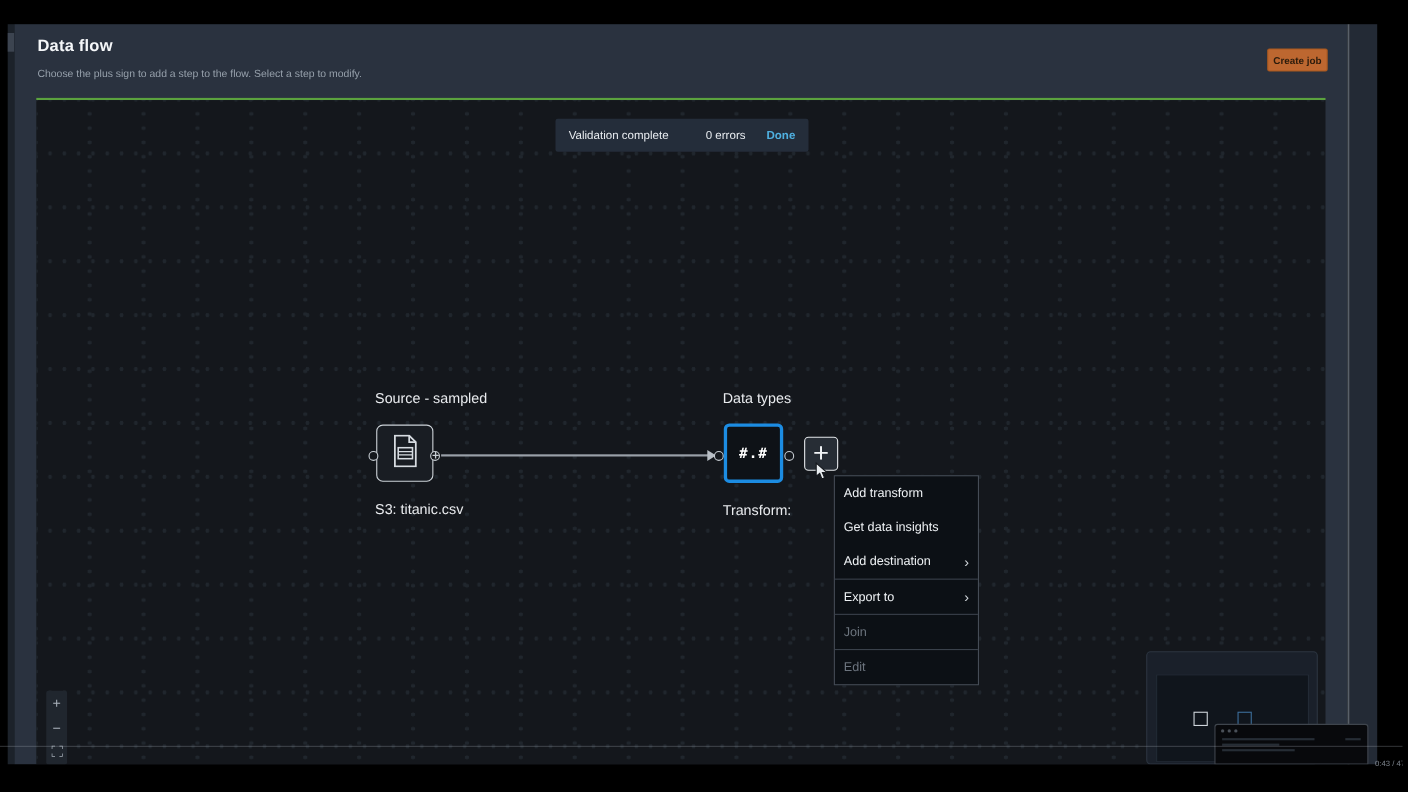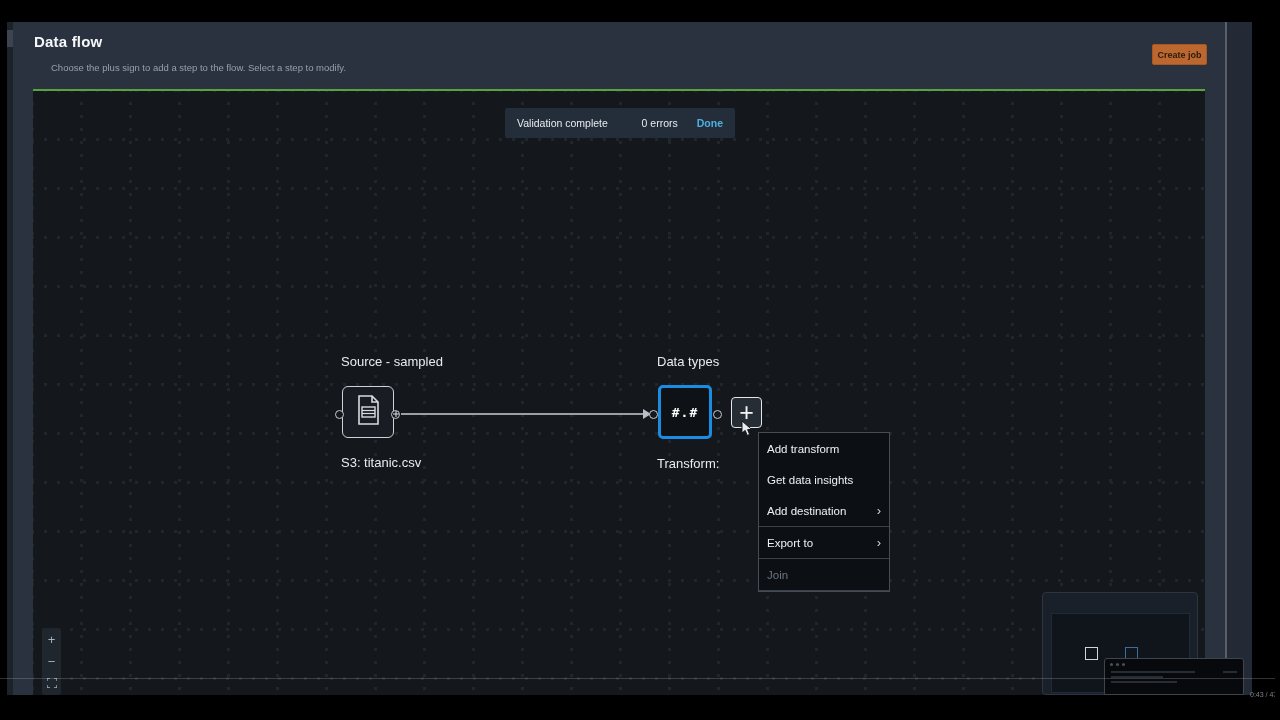--- a/index.html
+++ b/index.html
@@ -9,21 +9,21 @@
 
   
   .left-strip   { position:absolute; left:7px; top:22px; width:6px;  height:673px; background:#1c222a; }
   .left-tab     { position:absolute; left:7px; top:30px; width:6px;  height:17px;  background:#3c4450; }
   .main-panel   { position:absolute; left:13px; top:22px; width:1212px; height:673px; background:#2a323f; }
   .v-divider    { position:absolute; left:1225px; top:22px; width:2px; height:673px; background:#596069; }
   .right-strip  { position:absolute; left:1227px; top:22px; width:25px; height:673px; background:#232a35; }
 
   
   .page-title   { position:absolute; left:34px; top:33px; font-size:15px; font-weight:bold; color:#f5f7f9; letter-spacing:.2px; }
-  .page-sub     { position:absolute; left:51px; top:62px; font-size:9.5px; color:#96a0ab; }
+  .page-sub     { position:absolute; left:34px; top:62px; font-size:9.5px; color:#96a0ab; }
   .create-job   { position:absolute; left:1152px; top:44px; width:55px; height:21px; background:#bd6730;
                   border:1px solid #a8581f; border-radius:2px; color:#2b1b0c; font-size:9px; font-weight:bold;
                   display:flex; align-items:center; justify-content:center; cursor:pointer; }
   .green-line   { position:absolute; left:33px; top:89px; width:1172px; height:2px; background:#5ba23e; }
 
   
   .canvas { position:absolute; left:33px; top:91px; width:1172px; height:604px; background-color:#14171c;
             background-image:
               radial-gradient(circle, #20262d 1.6px, transparent 1.9px),
               radial-gradient(circle, #20262d 1.6px, transparent 1.9px);
@@ -168,20 +168,23 @@
     <div class="ctx-div"></div>
     <div class="ctx-item">
       <span>Export to</span>
       <span class="chev">›</span>
     </div>
     <div class="ctx-div"></div>
     <div class="ctx-item disabled">
       <span>Join</span>
     </div>
     <div class="ctx-div"></div>
+    <div class="ctx-item disabled">
+      <span>Edit</span>
+    </div>
   </div>
 
   <div class="zoom-bar">
     <div class="zoom-btn">+</div>
     <div class="zoom-btn">−</div>
     <div class="zoom-btn">
       <svg width="10" height="10" viewBox="0 0 10 10">
         <path d="M0 3 V0 H3 M7 0 H10 V3 M10 7 V10 H7 M3 10 H0 V7" fill="none" stroke="#a9b1ba" stroke-width="1.3"></path>
       </svg>
     </div>

